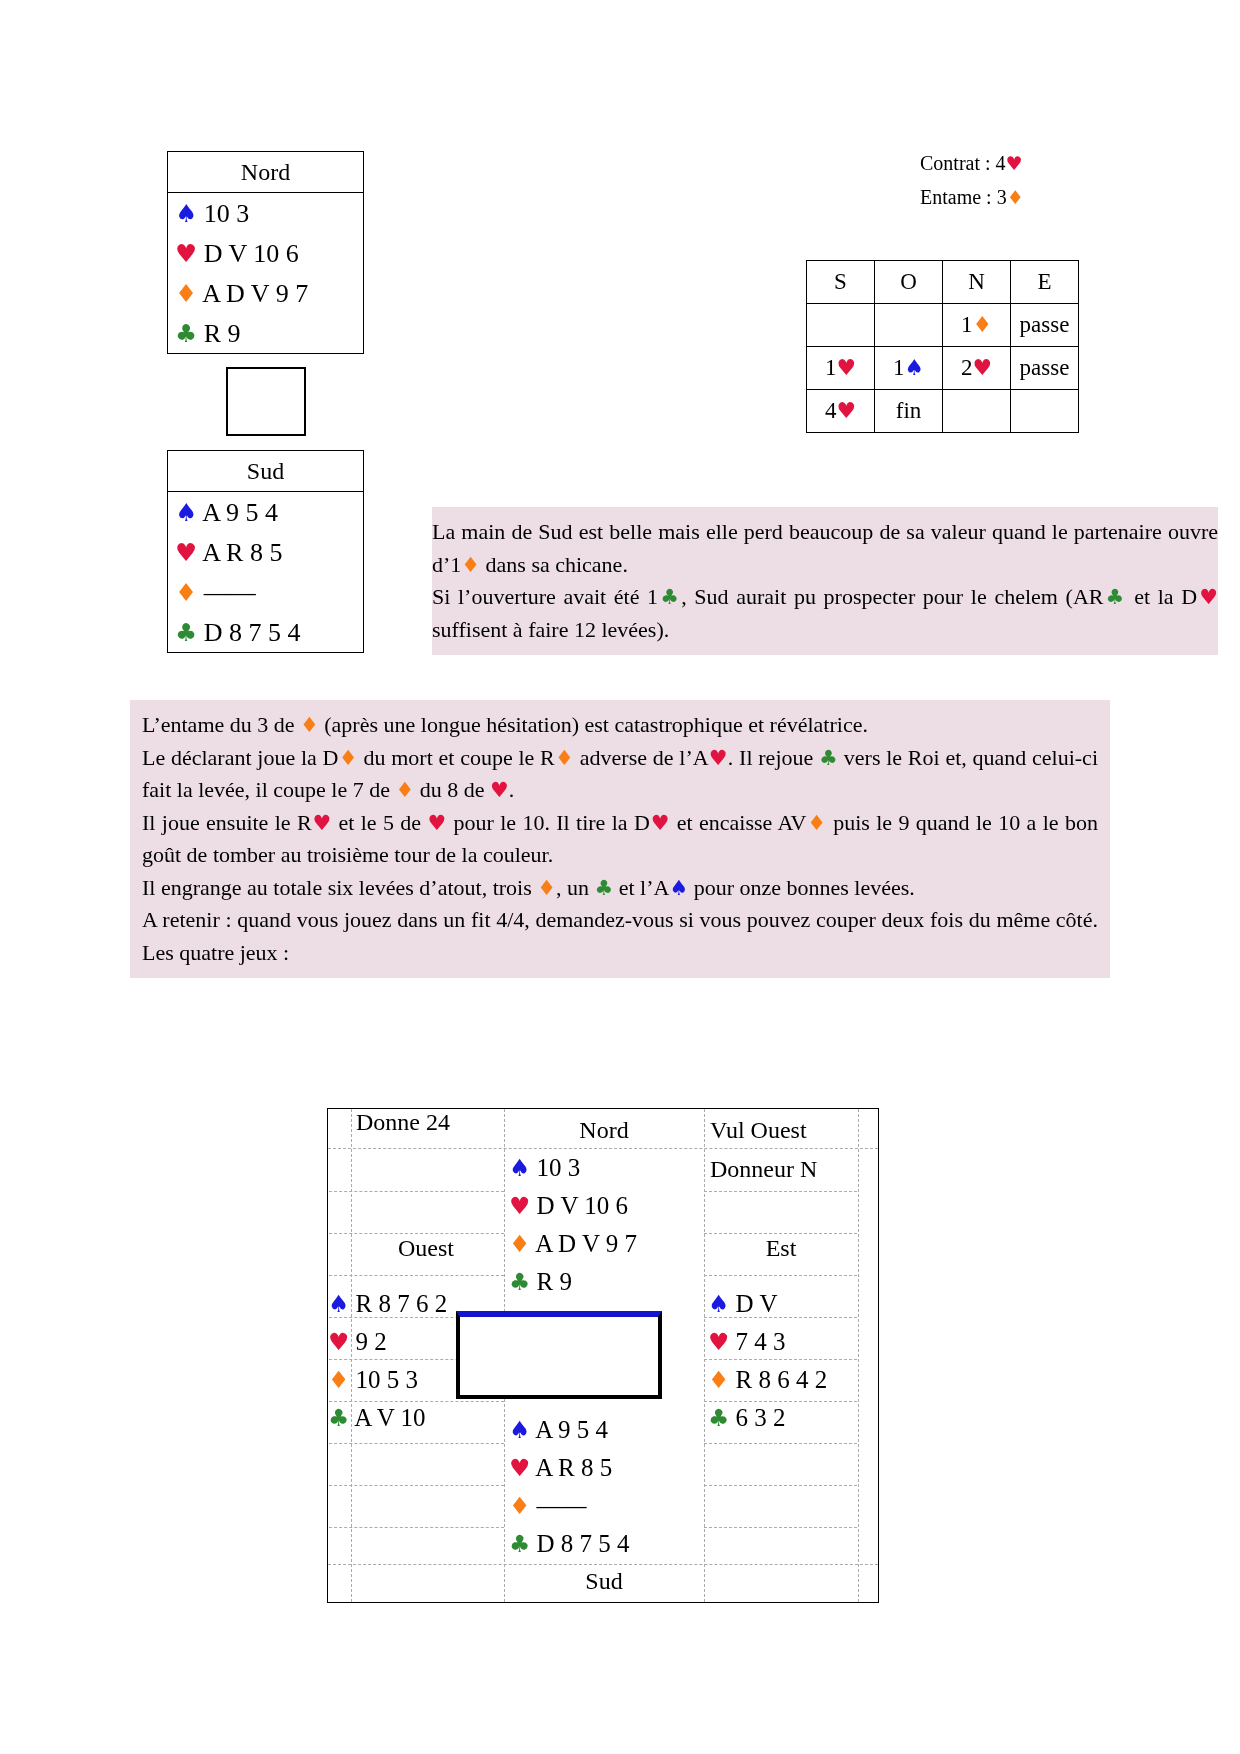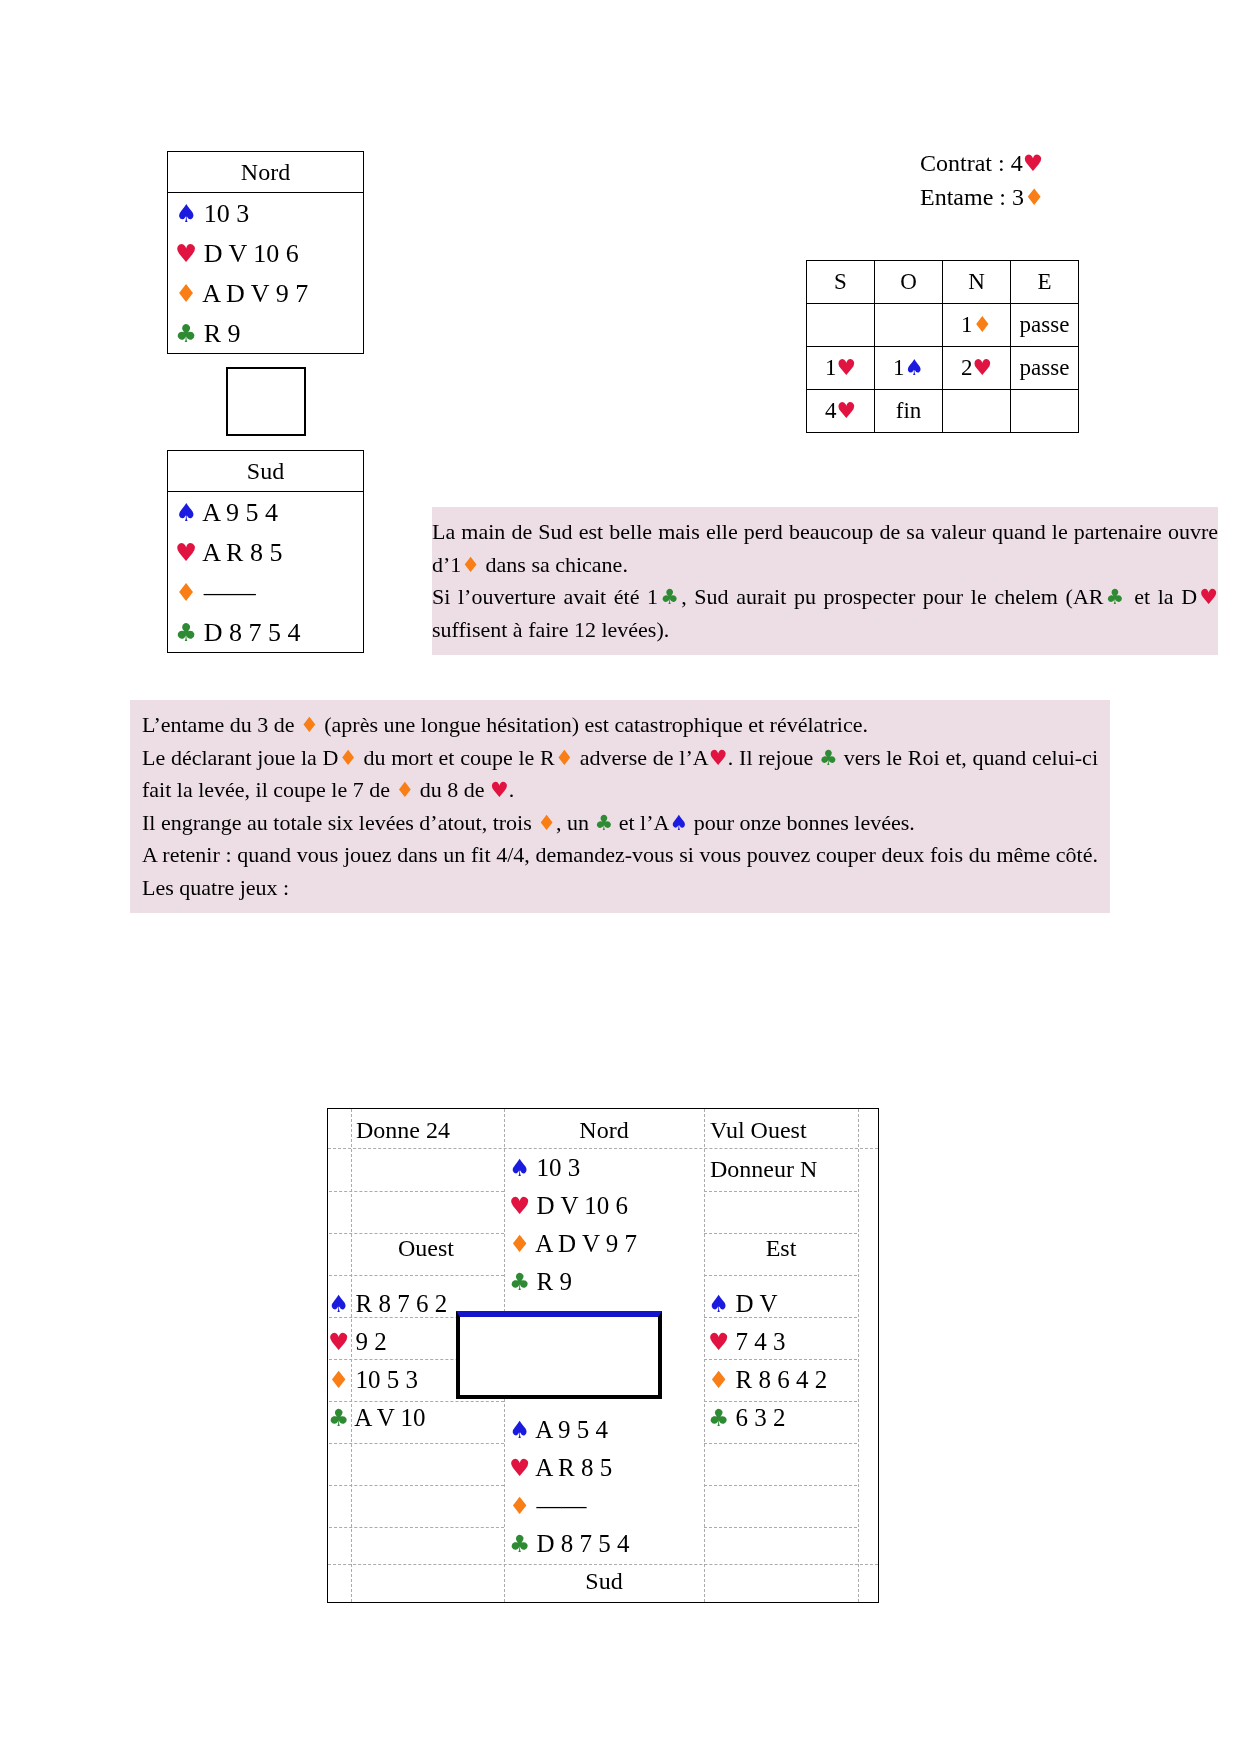--- a/index.html
+++ b/index.html
@@ -19,21 +19,21 @@
   .hand-box.nord{top:151px;}
   .hand-box.sud{top:450px;}
   .hand-title{height:40px;line-height:40px;text-align:center;font-size:24px;
               border-bottom:1.5px solid #000;}
   .hand-cards{padding:1px 0 0 7px;font-size:26px;line-height:40px;white-space:nowrap;}
 
   .turn-square{position:absolute;left:226px;top:367px;width:76px;height:65px;
                border:2.5px solid #000;background:#fff;}
 
   
-  .contract{position:absolute;left:920px;top:146px;font-size:24px;line-height:34px;white-space:nowrap;}
+  .contract{position:absolute;left:920px;top:146px;font-size:20px;line-height:34px;white-space:nowrap;}
 
   
   .bidding{position:absolute;left:806px;top:260px;border-collapse:collapse;font-size:23px;
            table-layout:fixed;}
   .bidding th,.bidding td{border:1.5px solid #000;width:67px;height:42px;padding:0;
            text-align:center;vertical-align:middle;font-weight:normal;white-space:nowrap;}
 
   
   .pink{position:absolute;background:var(--pink,#ecdee4);font-size:22px;line-height:32.5px;
         text-align:justify;box-sizing:border-box;}
@@ -117,20 +117,21 @@
   </table>
 
   <div class="pink note1">
     <p>La main de Sud est belle mais elle perd beaucoup de sa valeur quand le partenaire ouvre d’1<span class="su di">♦</span> dans sa chicane.</p>
     <p>Si l’ouverture avait été 1<span class="su cl">♣</span>, Sud aurait pu prospecter pour le chelem (AR<span class="su cl">♣</span> et la D<span class="su he">♥</span> suffisent à faire 12 levées).</p>
   </div>
 
   <div class="pink analysis">
     <p>L’entame du 3 de <span class="su di">♦</span> (après une longue hésitation) est catastrophique et révélatrice.</p>
     <p>Le déclarant joue la D<span class="su di">♦</span> du mort et coupe le R<span class="su di">♦</span> adverse de l’A<span class="su he">♥</span>. Il rejoue <span class="su cl">♣</span> vers le Roi et, quand celui-ci fait la levée, il coupe le 7 de <span class="su di">♦</span> du 8 de <span class="su he">♥</span>.</p>
+    <p>Il joue ensuite le R<span class="su he">♥</span> et le 5 de <span class="su he">♥</span> pour le 10. Il tire la D<span class="su he">♥</span> et encaisse AV<span class="su di">♦</span> puis le 9 quand le 10 a le bon goût de tomber au troisième tour de la couleur.</p>
     <p>Il engrange au totale six levées d’atout, trois <span class="su di">♦</span>, un <span class="su cl">♣</span> et l’A<span class="su sp">♠</span> pour onze bonnes levées.</p>
     <p>A retenir : quand vous jouez dans un fit 4/4, demandez-vous si vous pouvez couper deux fois du même côté. Les quatre jeux :</p>
   </div>
 
   <div class="diagram">
 
     <div class="vline" style="left:23px"></div>
     <div class="vline" style="left:176px"></div>
     <div class="vline" style="left:376px"></div>
     <div class="vline" style="left:530px"></div>
@@ -148,21 +149,21 @@
     <div class="hline" style="left:376px;width:153px;top:82px"></div>
     <div class="hline" style="left:376px;width:153px;top:124px"></div>
     <div class="hline" style="left:376px;width:153px;top:166px"></div>
     <div class="hline" style="left:376px;width:153px;top:208px"></div>
     <div class="hline" style="left:376px;width:153px;top:250px"></div>
     <div class="hline" style="left:376px;width:153px;top:292px"></div>
     <div class="hline" style="left:376px;width:153px;top:334px"></div>
     <div class="hline" style="left:376px;width:153px;top:376px"></div>
     <div class="hline" style="left:376px;width:153px;top:418px"></div>
 
-    <div class="dg-label" style="left:28px;top:8px">Donne 24</div>
+    <div class="dg-label" style="left:28px;top:0">Donne 24</div>
     <div class="dg-label dg-center" style="left:176px;width:200px;top:8px">Nord</div>
     <div class="dg-label" style="left:382px;top:8px">Vul Ouest</div>
     <div class="dg-label" style="left:382px;top:47px">Donneur N</div>
     <div class="dg-label dg-center" style="left:23px;width:150px;top:126px">Ouest</div>
     <div class="dg-label dg-center" style="left:376px;width:154px;top:126px">Est</div>
     <div class="dg-label dg-center" style="left:176px;width:200px;top:459px">Sud</div>
 
     <div class="dg-hand" style="left:181px;top:40px">
       <div><span class="su sp">♠</span> 10 3</div>
       <div><span class="su he">♥</span> D V 10 6</div>

